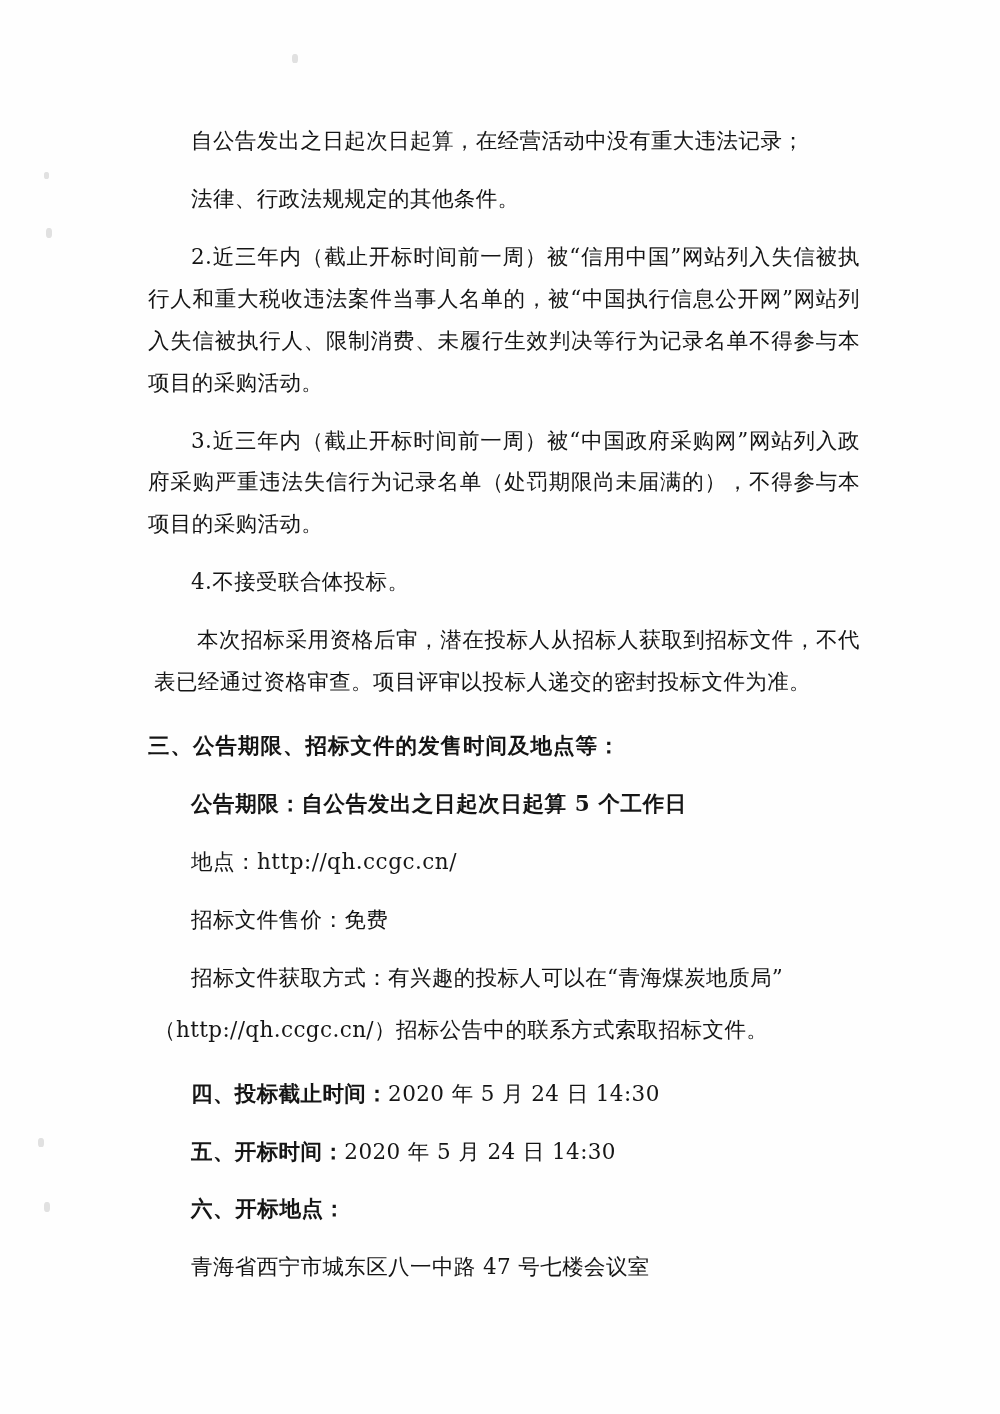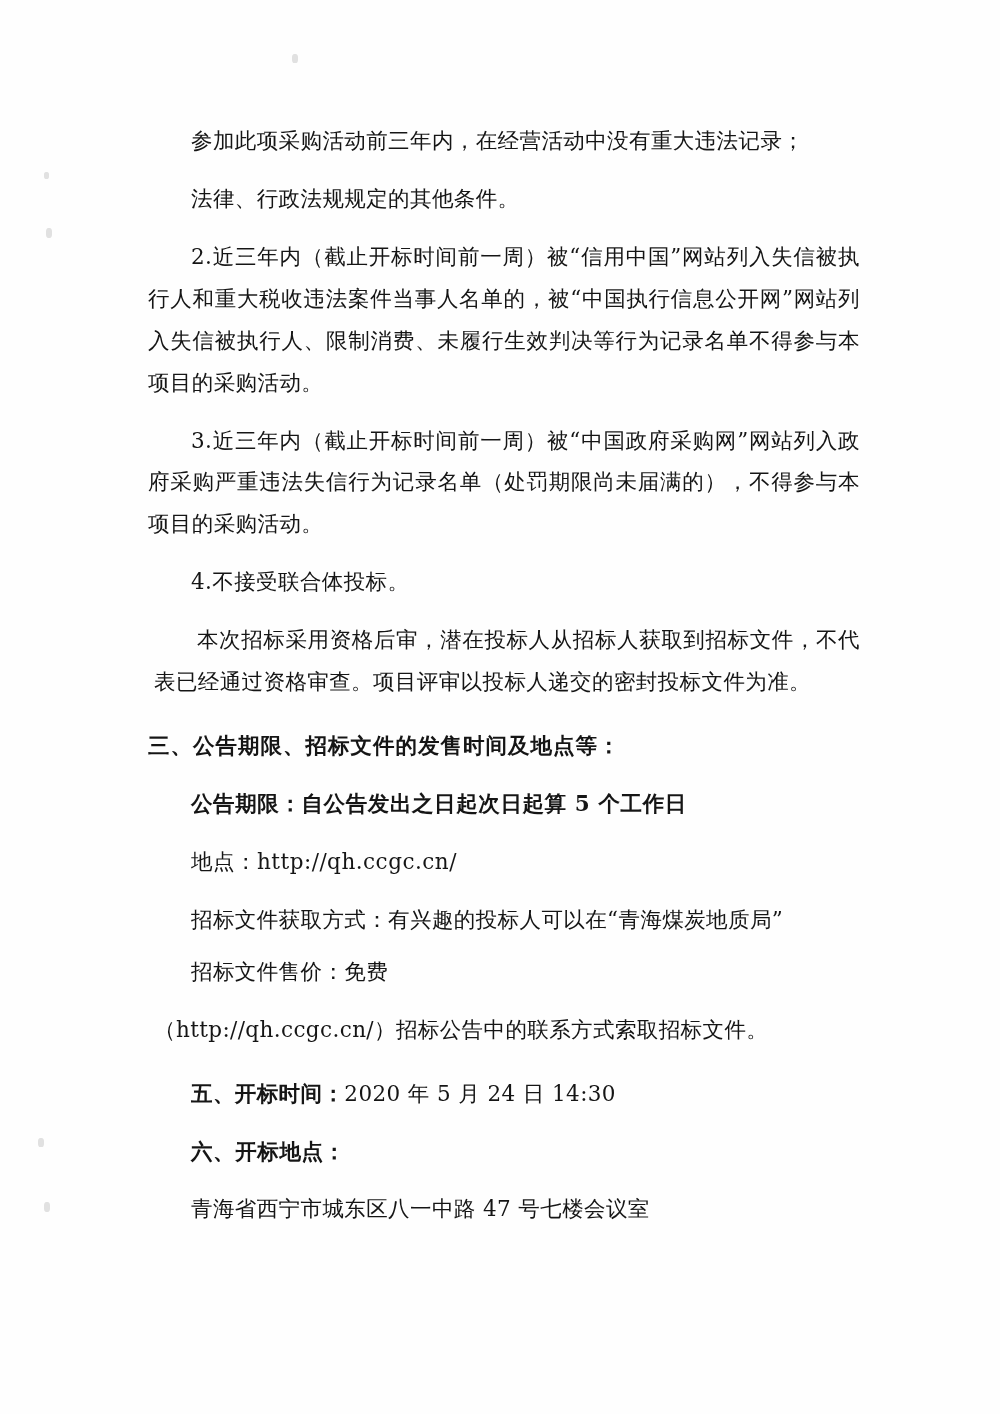--- a/index.html
+++ b/index.html
@@ -72,46 +72,49 @@
 <div class="page">
 
   <div class="speck" style="left:292px;top:54px;width:6px;height:9px;"></div>
   <div class="speck" style="left:44px;top:172px;width:5px;height:7px;"></div>
   <div class="speck" style="left:46px;top:228px;width:6px;height:10px;"></div>
   <div class="speck" style="left:38px;top:1138px;width:6px;height:9px;"></div>
   <div class="speck" style="left:44px;top:1202px;width:6px;height:10px;"></div>
 
   <div class="doc-body">
 
-    <p class="indent">参加此项采购活动前三年内，在经营活动中没有重大违法记录；</p>
+    <p class="indent">自公告发出之日起次日起算，在经营活动中没有重大违法记录；</p>
 
     <p class="indent">法律、行政法规规定的其他条件。</p>
 
     <p class="indent">2.近三年内（截止开标时间前一周）被“信用中国”网站列入失信被执行人和重大税收违法案件当事人名单的，被“中国执行信息公开网”网站列入失信被执行人、限制消费、未履行生效判决等行为记录名单不得参与本项目的采购活动。</p>
 
     <p class="indent">3.近三年内（截止开标时间前一周）被“中国政府采购网”网站列入政府采购严重违法失信行为记录名单（处罚期限尚未届满的），不得参与本项目的采购活动。</p>
 
     <p class="indent">4.不接受联合体投标。</p>
 
 
     <p class="indent block-gap">本次招标采用资格后审，潜在投标人从招标人获取到招标文件，不代表已经通过资格审查。项目评审以投标人递交的密封投标文件为准。</p>
 
     <p class="heading">三、公告期限、招标文件的发售时间及地点等：</p>
 
     <p class="sub-bold">公告期限：自公告发出之日起次日起算 5 个工作日</p>
 
 
     <p class="indent url">地点：http://qh.ccgc.cn/</p>
 
+    <p class="indent">招标文件售价：免费</p>
+
     <p class="indent small-gap">招标文件获取方式：有兴趣的投标人可以在“青海煤炭地质局”</p>
-
-    <p class="indent">招标文件售价：免费</p>
 
     <p class="block-gap" style="text-indent:0;">（http://qh.ccgc.cn/）招标公告中的联系方式索取招标文件。</p>
 
+    <p class="indent">
+      <span class="bold">四、投标截止时间：</span><span>2020 年 5 月 24 日 14:30</span>
+    </p>
 
     <p class="indent">
       <span class="bold">五、开标时间：</span><span>2020 年 5 月 24 日 14:30</span>
     </p>
 
     <p class="sub-bold">六、开标地点：</p>
 
     <p class="indent">青海省西宁市城东区八一中路 47 号七楼会议室</p>
 
   </div>

